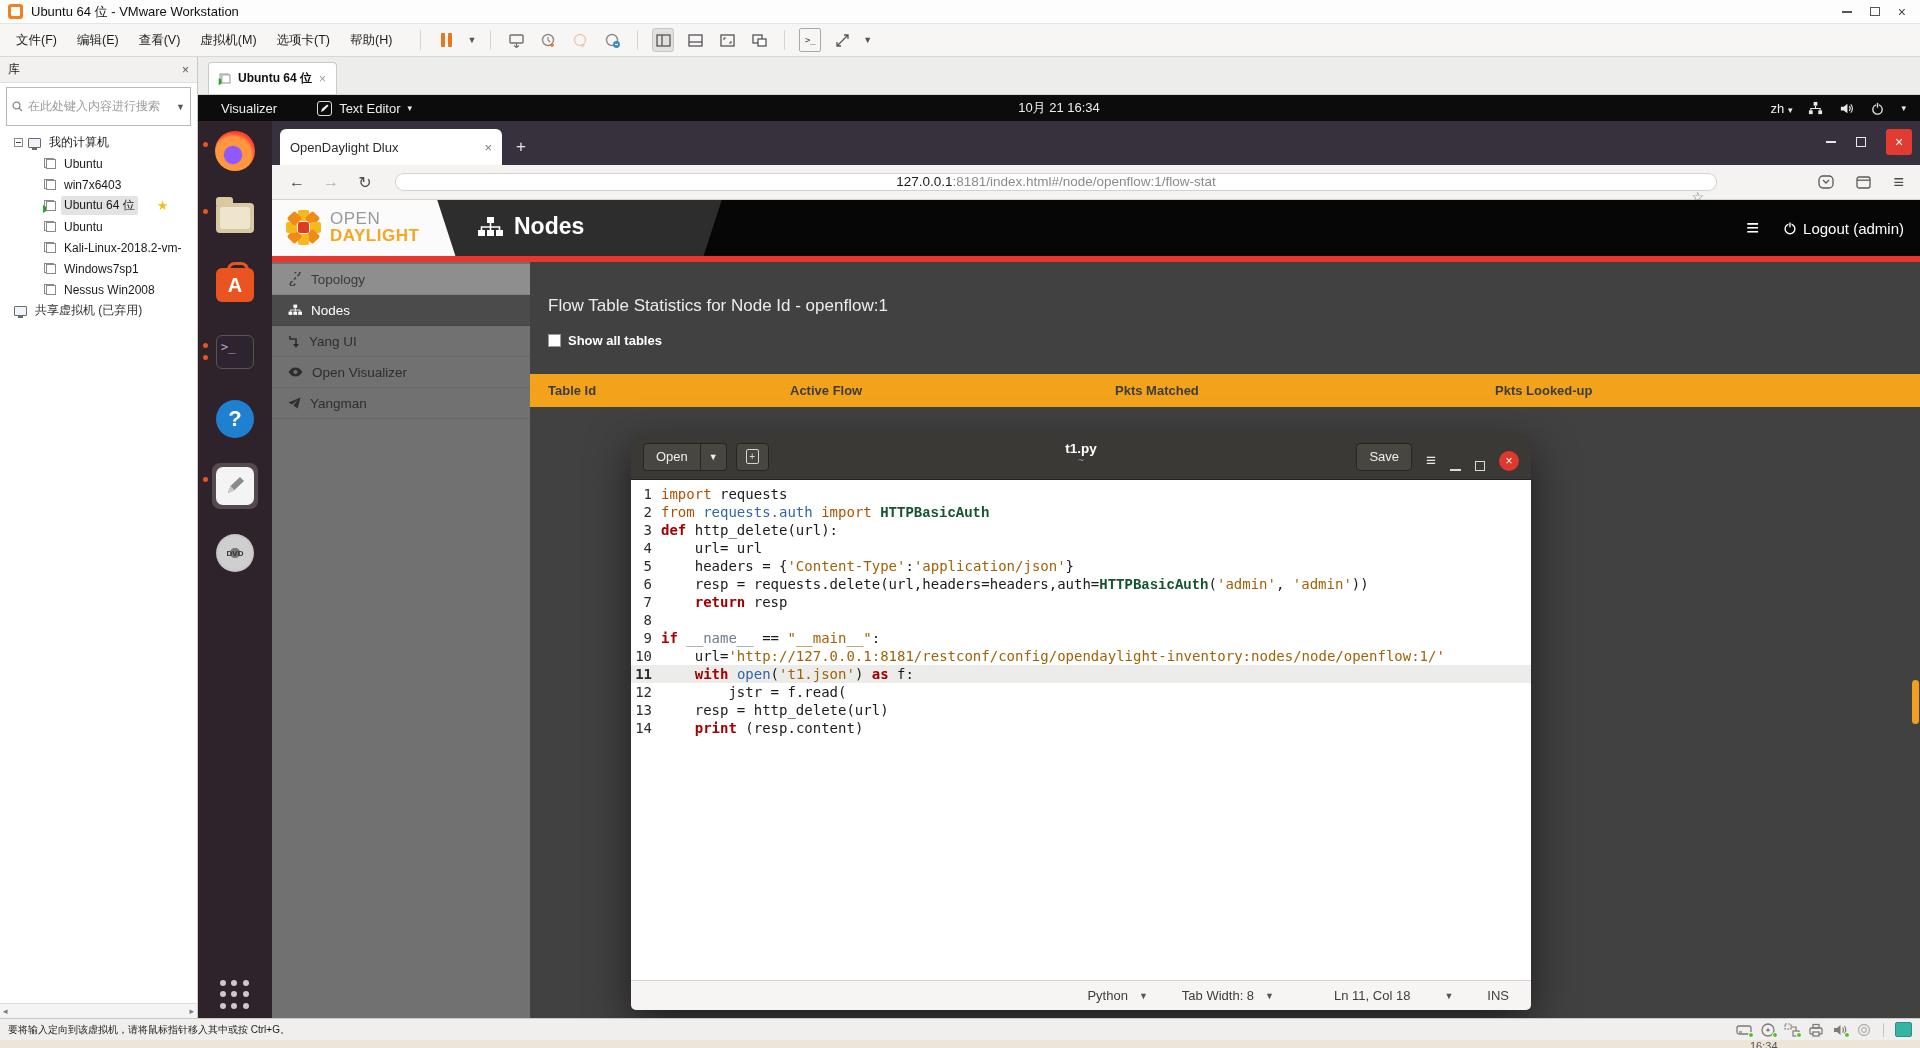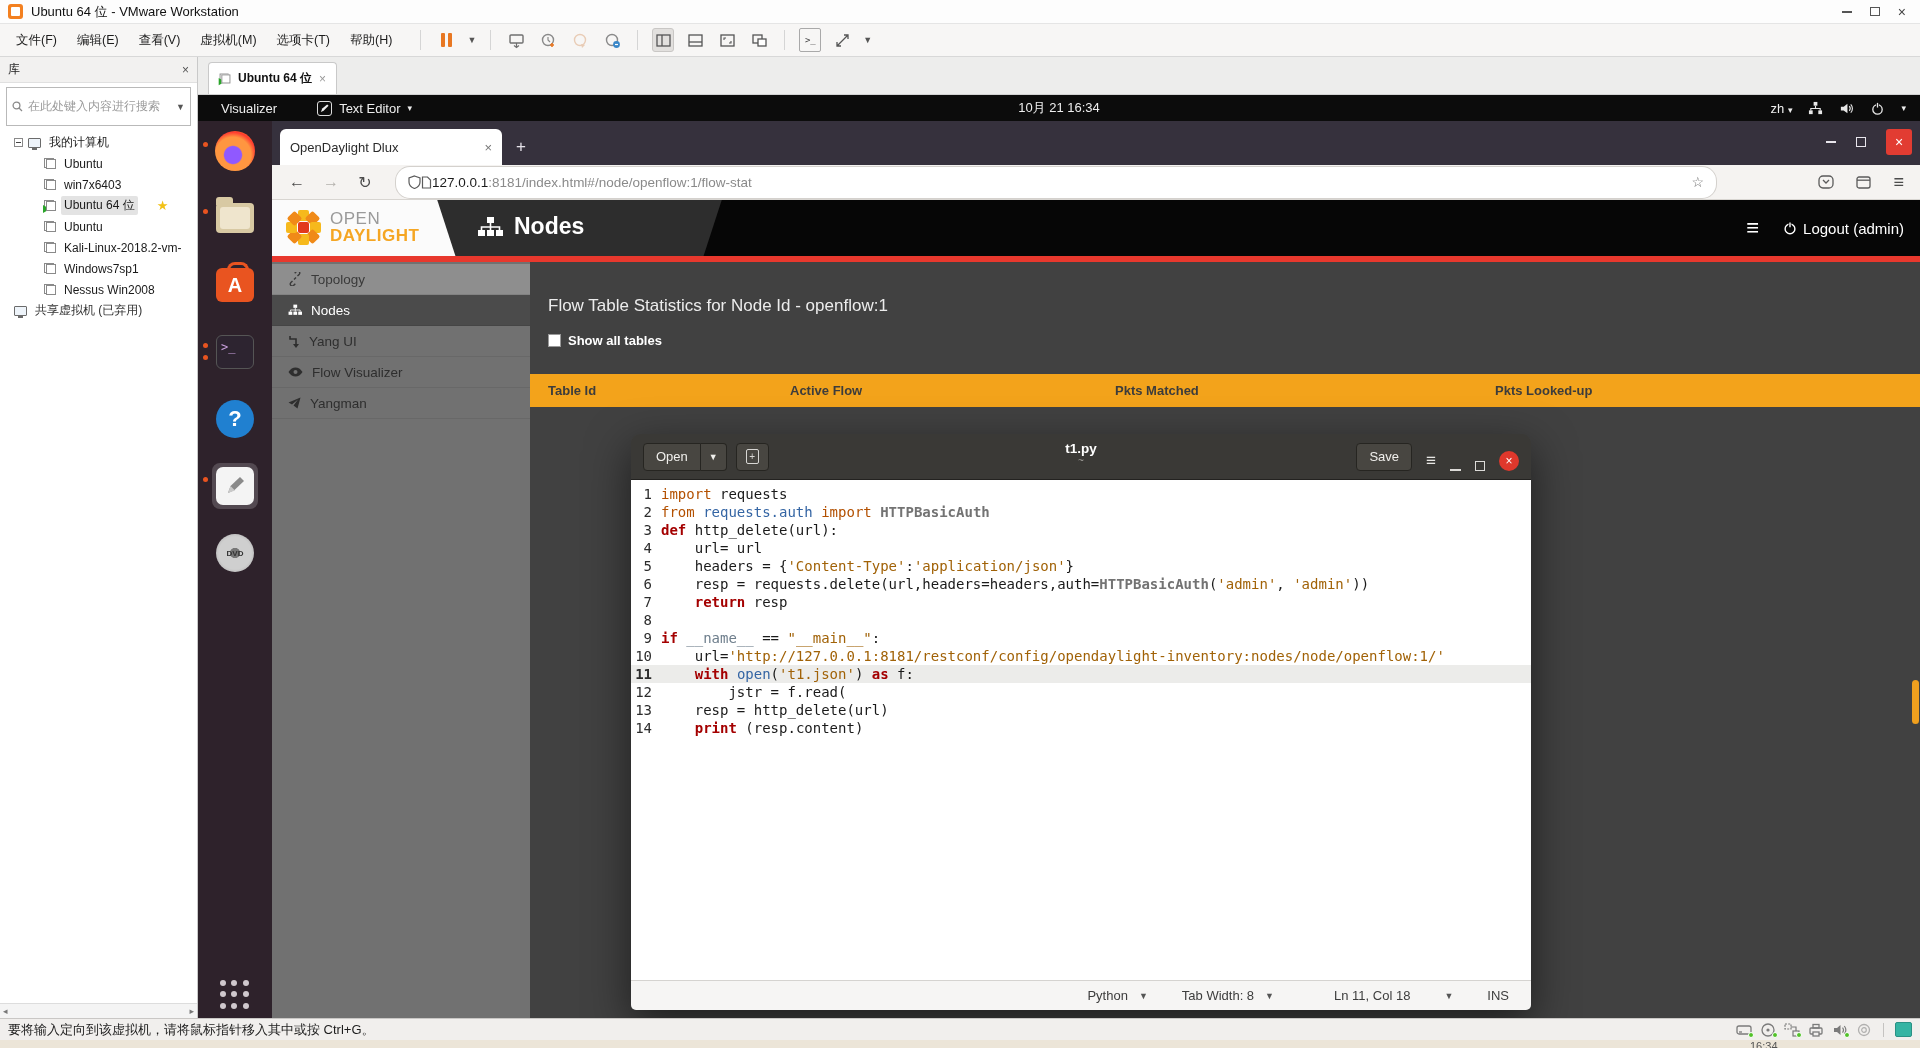--- a/index.html
+++ b/index.html
@@ -90,21 +90,21 @@
   .ff-tabbar { position:absolute; left:0; top:0; right:0; height:44px; background:#36313d; display:flex; align-items:flex-end; }
   .ff-tab { margin-left:8px; width:222px; height:36px; background:#fff; border-radius:6px 6px 0 0; display:flex; align-items:center; padding:0 10px; font-size:13px; color:#2b2b2b; }
   .ff-tab .x { margin-left:auto; color:#777; }
   .ff-newtab { color:#e6e3ea; font-size:17px; margin:0 0 8px 14px; }
   .ff-winctl { position:absolute; right:8px; top:8px; display:flex; align-items:center; gap:20px; color:#e8e5ec; }
   .ff-close { width:26px; height:26px; background:#e23c32; border-radius:3px; color:#fff; display:flex; align-items:center; justify-content:center; font-size:14px; }
   .ff-restore { width:10px; height:10px; border:1.5px solid #e8e5ec; position:relative; }
   .ff-nav { position:absolute; left:0; top:44px; right:0; height:35px; background:#f5f3f1; border-bottom:1px solid #d8d5d1; display:flex; align-items:center; color:#4c4c4c; }
   .nav-ic { width:34px; text-align:center; font-size:16px; }
   .nav-ic.dim { color:#b4b1ad; }
-  .urlbox { margin-left:14px; width:1320px; height:31px; background:#fff; border-radius:14px; box-shadow:0 0 0 1px #d4d1cd; display:flex; align-items:center; padding:0 12px; gap:0; font-size:13.5px; }
+  .urlbox { margin-left:14px; width:1320px; height:16px; background:#fff; border-radius:14px; box-shadow:0 0 0 1px #d4d1cd; display:flex; align-items:center; padding:0 12px; gap:0; font-size:13.5px;flex-direction:column; }
   .url-host { color:#1b1b1b; }
   .url-rest { color:#8a8a8a; }
   .url-star { margin-left:auto; color:#6f6f6f; font-size:14px; }
   .ff-nav .tail { margin-left:auto; display:flex; gap:22px; padding-right:16px; font-size:15px; color:#4c4c4c; align-items:center; }
 
   
   .odl-header { position:absolute; left:0; top:79px; right:0; height:56px; background:#060606; overflow:hidden; }
   .band-gray { position:absolute; left:110px; top:-5px; width:330px; height:70px; background:#2d2d2d; transform:skewX(-18deg); }
   .band-white { position:absolute; left:-40px; top:-5px; width:215px; height:70px; background:#fbfbfb; transform:skewX(18deg); }
   .odl-logo { position:absolute; left:12px; top:8px; display:flex; align-items:center; gap:8px; }
@@ -155,28 +155,28 @@
   .ged-min { width:11px; height:2px; background:#dcdbd8; }
   .ged-max { width:10px; height:10px; border:1.5px solid #dcdbd8; }
   .ged-close { width:20px; height:20px; border-radius:50%; background:#df382c; color:#fff; display:flex; align-items:center; justify-content:center; font-size:12px; }
   .ged-code { height:500px; background:#fff; overflow:hidden; font-family:"DejaVu Sans Mono","Liberation Mono",monospace; font-size:14px; line-height:18px; padding-top:5px; }
   .cl { display:flex; height:18px; white-space:pre; }
   .cl.cur { background:#ececea; }
   .cl .ln { width:30px; text-align:right; padding-right:9px; color:#2c2c2c; flex:none; }
   .cl.cur .ln { font-weight:bold; }
   .tok-pl { color:#1a1a1a; } .tok-kwr { color:#a40000; font-weight:bold; }
   .tok-kwo { color:#b35000; } .tok-str { color:#a16207; }
-  .tok-cls { color:#737373; font-weight:bold; } .tok-mod { color:#3465a4; }
+  .tok-cls { color:#14532d; font-weight:bold;font-family:Liberation Mono, monospace; } .tok-mod { color:#3465a4; }
   .tok-blt { color:#3465a4; } .tok-dund { color:#6e7e8c; }
   .ged-status { height:30px; background:#f6f5f4; border-top:1px solid #d5d3d0; border-radius:0 0 5px 5px; display:flex; align-items:center; justify-content:flex-end; gap:34px; font-size:13px; color:#3d3d3d; padding-right:22px; }
   .st-item { display:flex; align-items:center; gap:11px;text-align:right; }
   .st-caret { font-size:9px; color:#555; }
 
   
-  .vmw-status { position:absolute; left:0; bottom:8px; width:1920px; height:22px; background:#f1efed; border-top:1px solid #c9c7c5; display:flex; align-items:center; font-size:13px; color:#1d1d1d; padding:0 8px;gap:29px; }
+  .vmw-status { position:absolute; left:0; bottom:8px; width:1920px; height:22px; background:#f1efed; border-top:1px solid #c9c7c5; display:flex; align-items:center; font-size:10px; color:#1d1d1d; padding:0 8px;gap:29px; }
   .tray { margin-left:auto; display:flex; align-items:center; gap:8px; }
   .tray-ic { position:relative; width:16px; height:14px; color:#7b7b7b; }
   .tray-ic svg { width:16px; height:14px; }
   .tray-ic .gdot { position:absolute; right:-2px; bottom:-1px; width:6px; height:6px; border-radius:50%; background:#52c229; border:1px solid #fff; }
   .tray-sep { width:1px; height:14px; background:#c5c3c1; margin:0 3px; }
   .msg-ic { width:17px; height:15px; background:#35b4a3; border:1px solid #2a9185; border-radius:2px; }
   .host-strip { position:absolute; left:0; bottom:0; width:1920px; height:8px; background:#ece5d8; overflow:hidden; }
   .host-clock { position:absolute; left:1750px; top:0; font-size:11px; color:#555; }
 </style>
 </head>
@@ -546,21 +546,21 @@
               </span>
               <span>Yang UI</span>
             </div>
             <div class="odl-sitem ">
               <span style="display: inline-flex;">
                 <svg width="15" height="10" viewBox="0 0 15 10">
                   <path d="M.5 5C2.5 1.8 4.8.5 7.5.5S12.5 1.8 14.5 5c-2 3.2-4.3 4.5-7 4.5S2.5 8.2.5 5z" fill="currentColor"></path>
                   <circle cx="7.5" cy="5" r="2" fill="#717171"></circle>
                 </svg>
               </span>
-              <span>Flow Visualizer</span>
+              <span>Open Visualizer</span>
             </div>
             <div class="odl-sitem ">
               <span style="display: inline-flex;">
                 <svg width="13" height="13" viewBox="0 0 13 13">
                   <path d="M12.5.5L.5 5.5l3.5 2 6-5-4.5 6 4 3z" fill="currentColor"></path>
                 </svg>
               </span>
               <span>Yangman</span>
             </div>
           </div>

